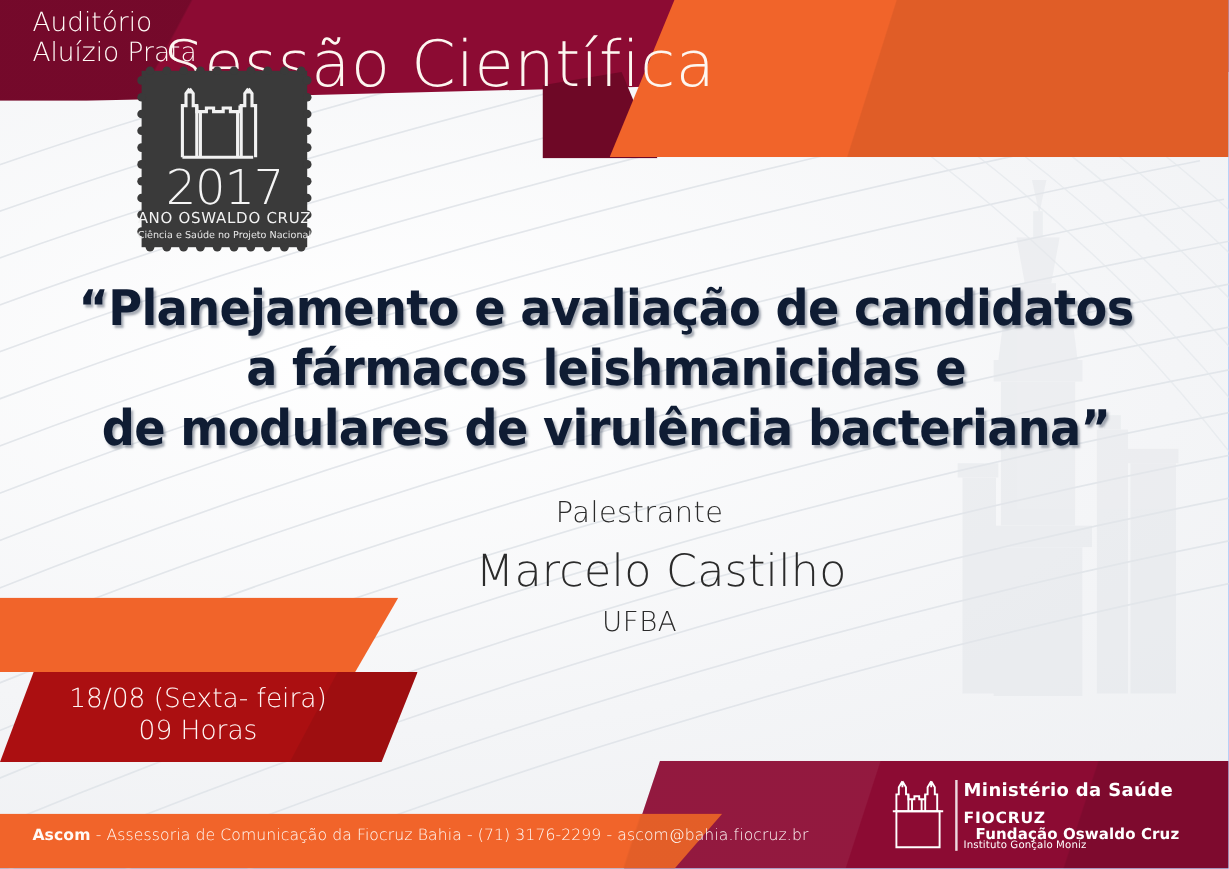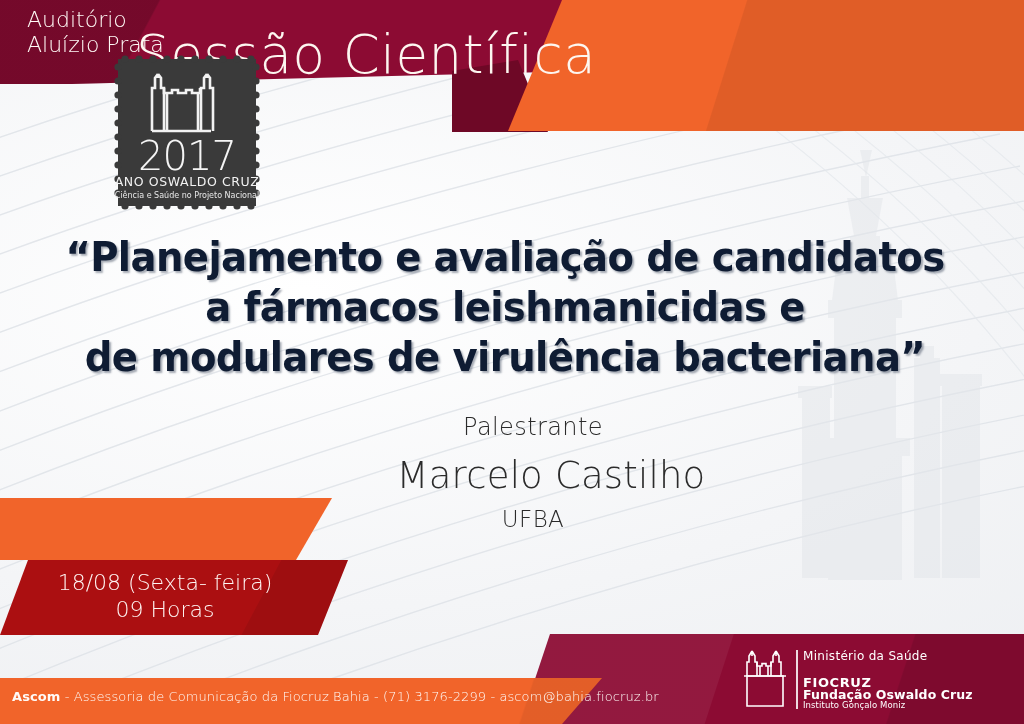--- a/index.html
+++ b/index.html
@@ -236,21 +236,21 @@
   }
   .footer-shade {
     position: absolute;
     left: 0; top: 678px;
     width: 620px; height: 46px;
     clip-path: polygon(0 0, 602px 0, 562px 46px, 0 46px);
     background: linear-gradient(108deg, rgba(0,0,0,0) 84%, rgba(0,0,0,.06) 84.3%, rgba(0,0,0,.06) 100%);
   }
   .footer-text {
     position: absolute;
-    left: 12px; top: 689px;
+    left: 27px; top: 689px;
     color: #fffaf7;
     font-family: "DejaVu Sans", sans-serif;
     font-size: 13px;
     font-weight: 300;
     white-space: nowrap;
     letter-spacing: .1px;
     text-align: center;
   }
   .footer-text b {
     font-weight: bold;
@@ -273,23 +273,23 @@
     width: 1.5px; height: 59px;
     background: rgba(255,255,255,.85);
   }
   .fio-txt {
     position: absolute;
     left: 64px;
     color: #ffffff;
     font-family: "DejaVu Sans", sans-serif;
     white-space: nowrap;
   }
-  .fio-ministry { top: 1px;  font-size: 12px; font-weight: 400; letter-spacing: .3px; }
+  .fio-ministry { top: 1px;  font-size: 15px; font-weight: 700; letter-spacing: .3px; }
   .fio-fiocruz  { top: 27px; font-size: 13px; font-weight: bold; letter-spacing: .6px; }
-  .fio-found    { top: 39px; font-size: 12.5px; font-weight: bold; letter-spacing: .1px; }
+  .fio-found    { top: 39px; font-size: 12.5px; font-weight: bold; letter-spacing: .1px; margin-left: 10px; }
   .fio-inst     { top: 52px; font-size: 8.5px; font-weight: 400; letter-spacing: .1px; }
 </style>
 </head>
 <body>
 
 <div id="poster">
 
   <div class="bg-base"></div>
 
   <svg class="bg-swirl" viewBox="0 0 1780 1160" preserveAspectRatio="none">

